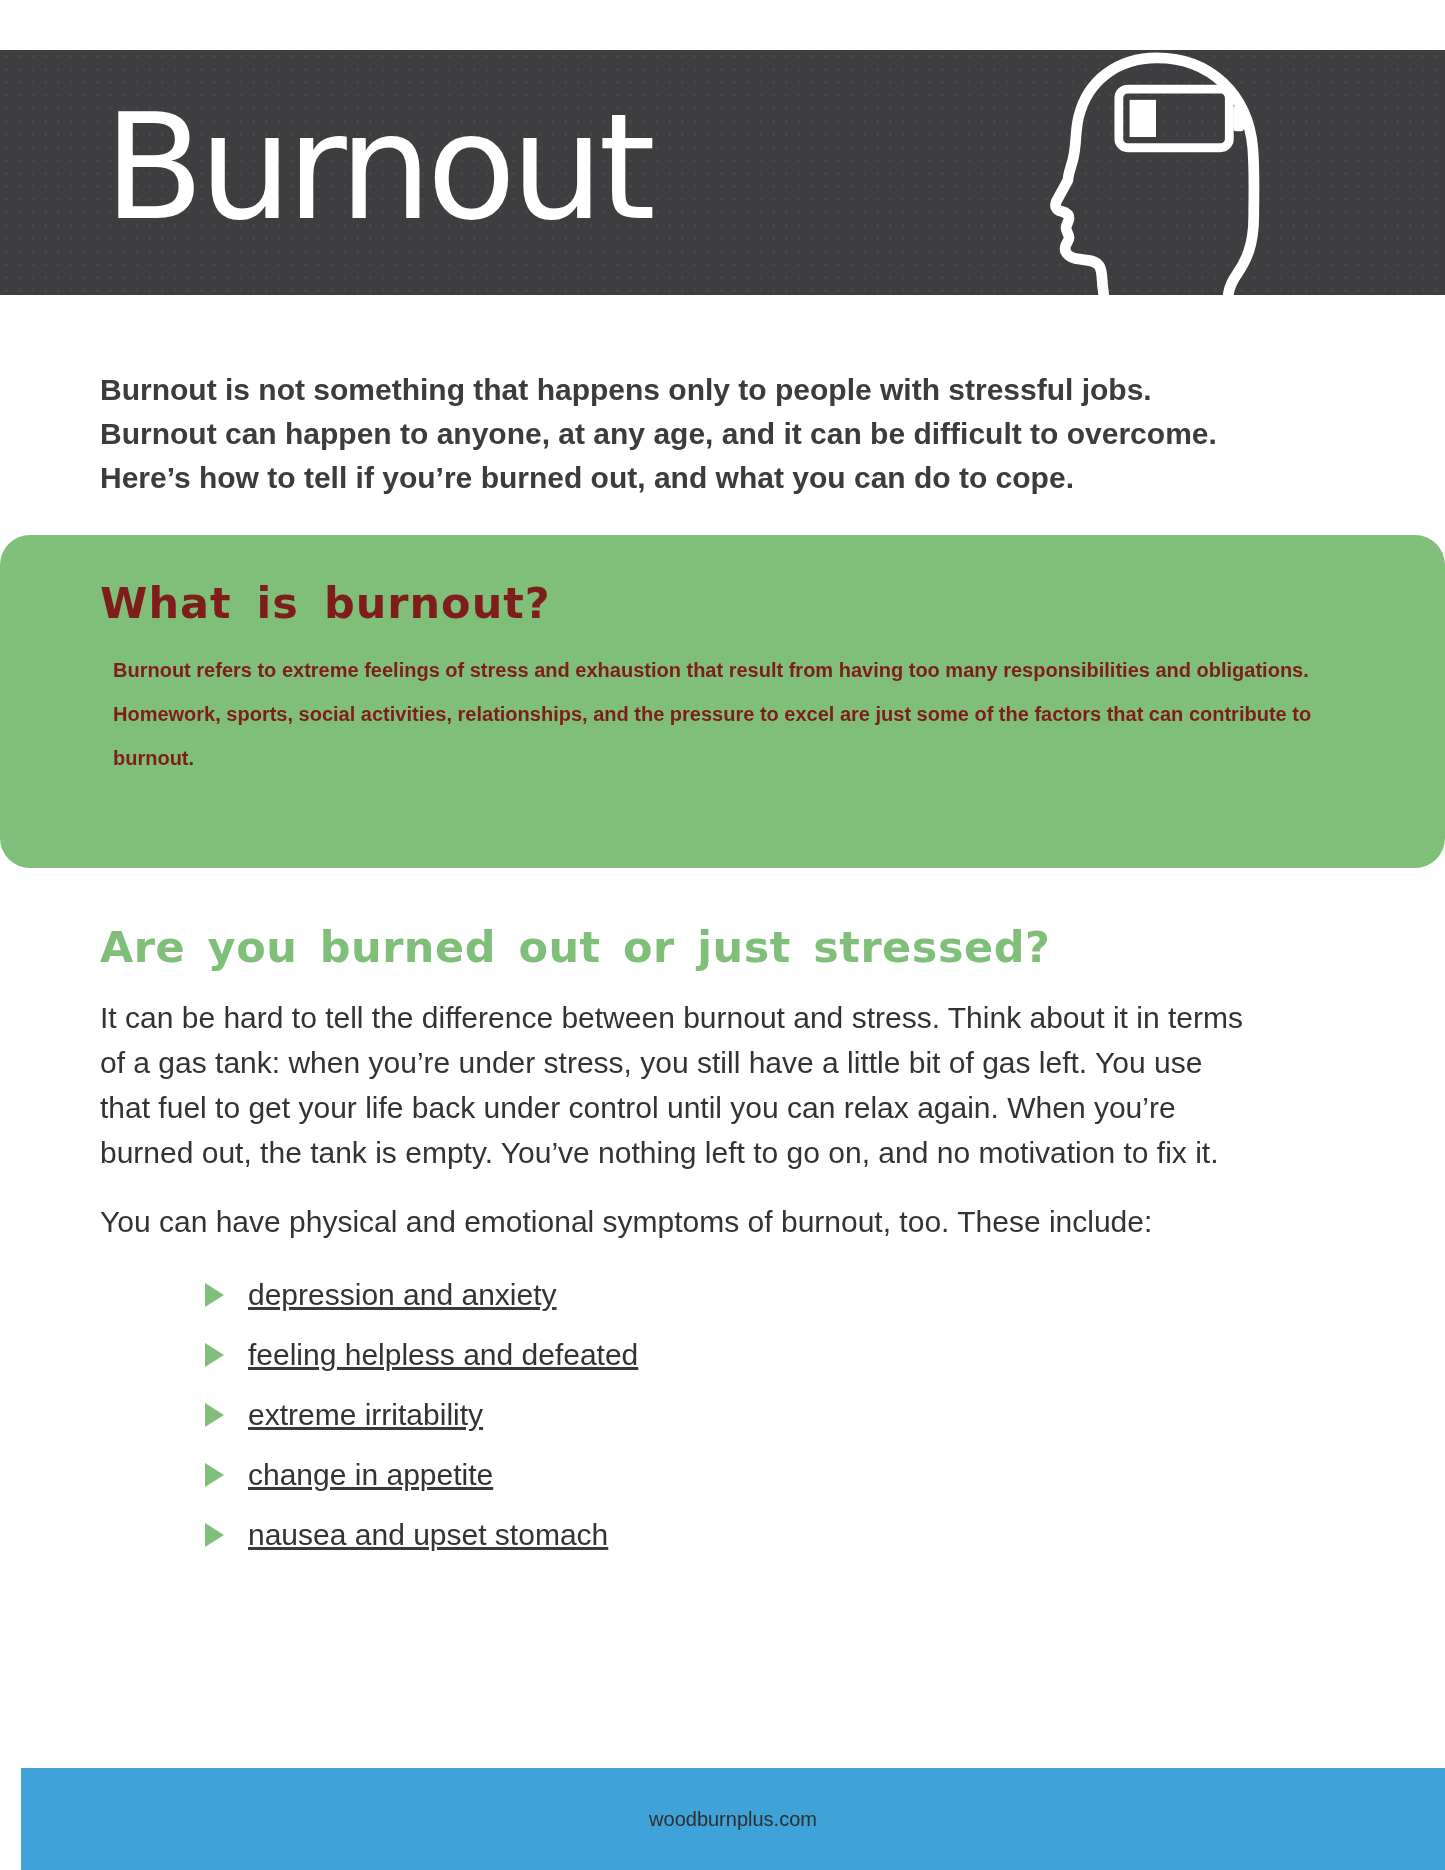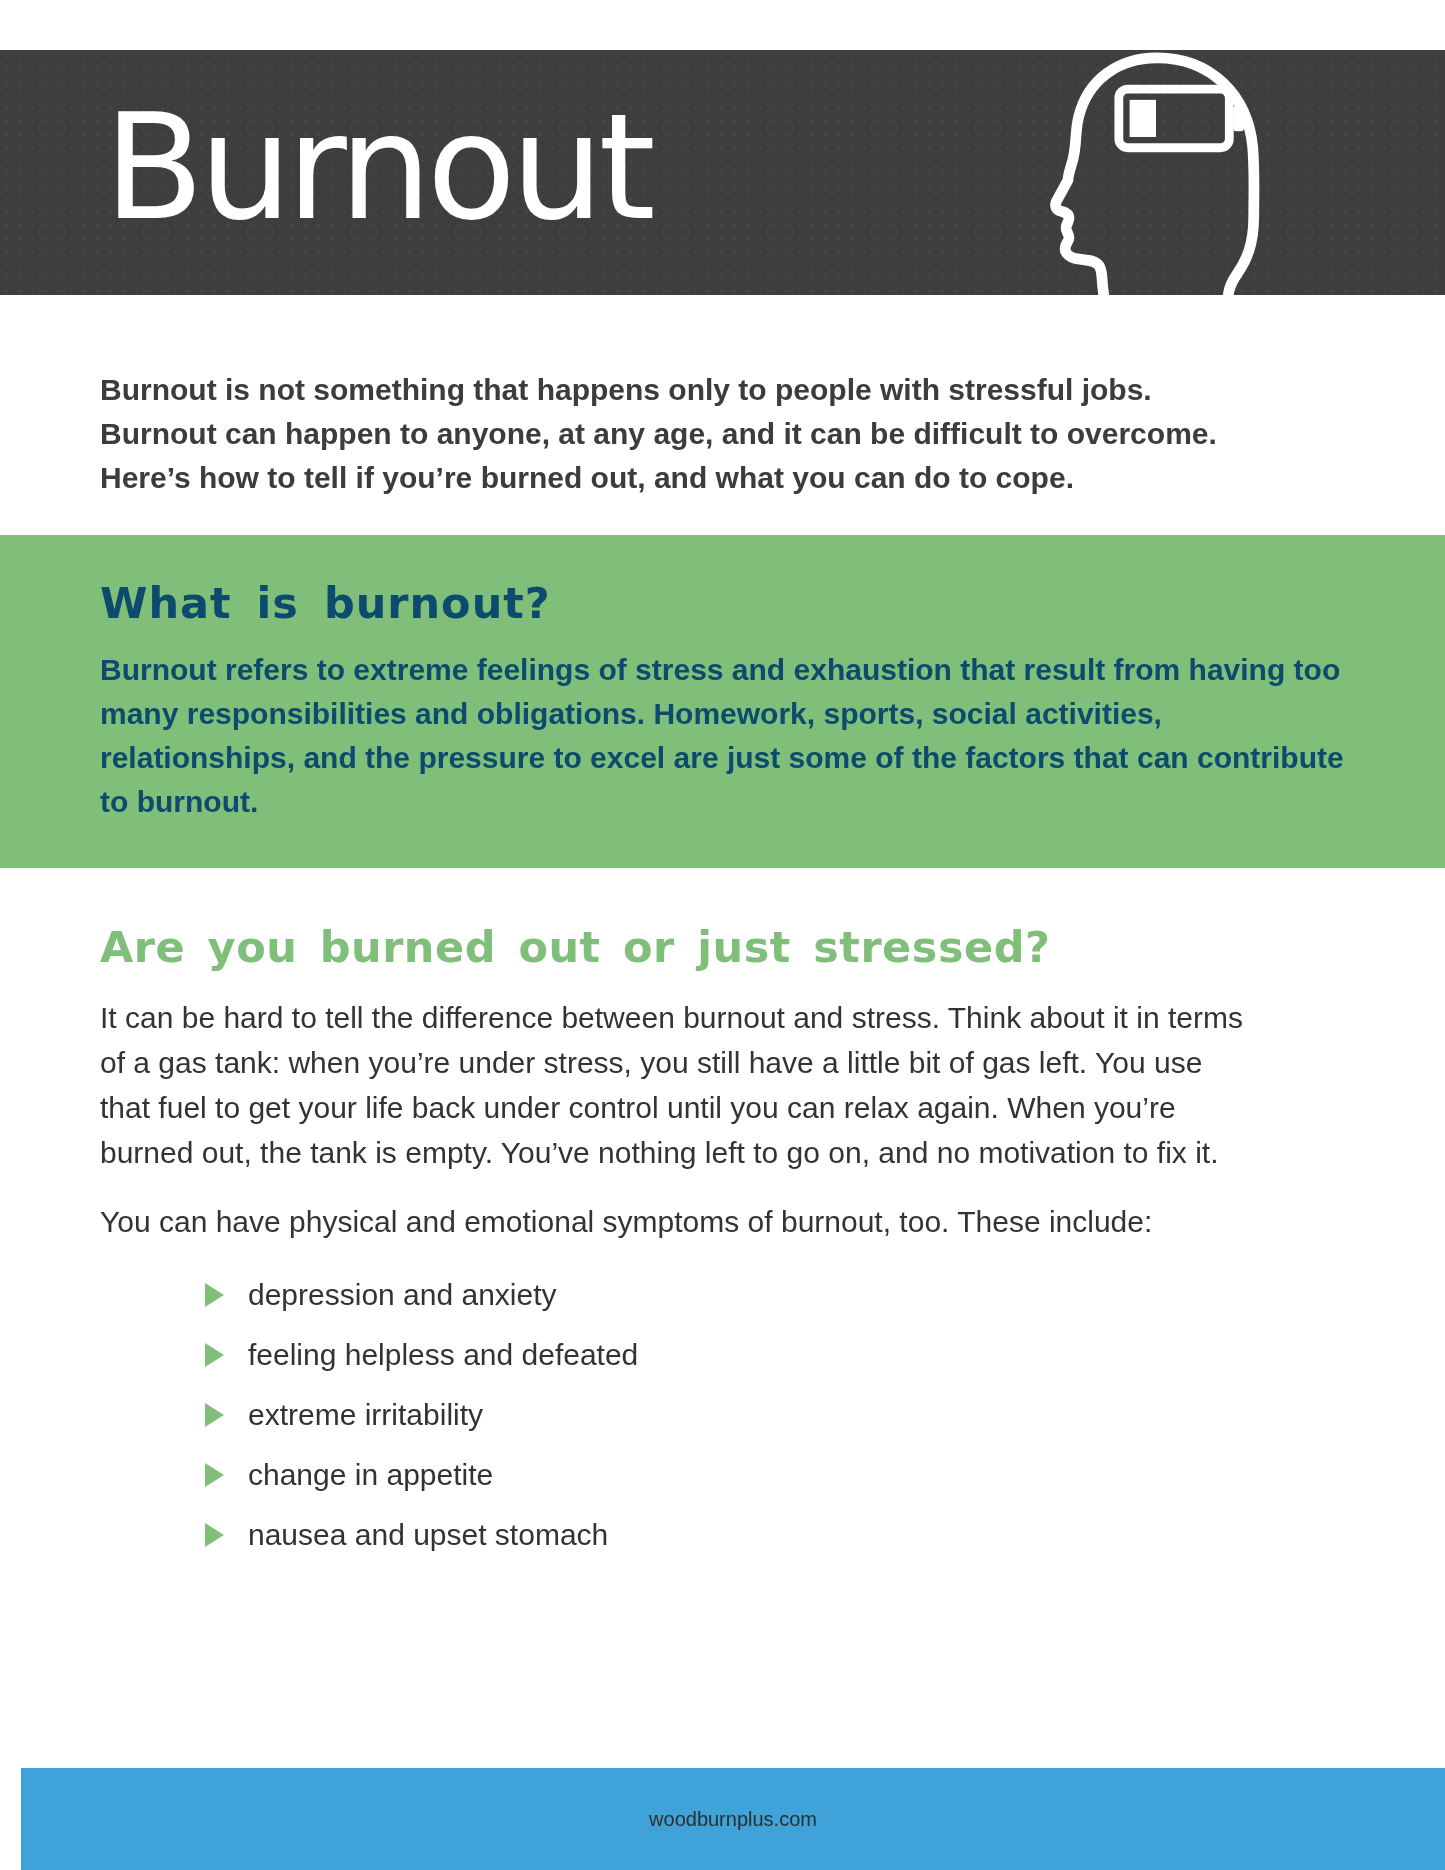--- a/index.html
+++ b/index.html
@@ -40,35 +40,36 @@
     font-weight:bold;
     font-size:30px;line-height:44px;
     color:#3c3c3c;
   }
   
   .green-band{
     position:absolute;top:535px;left:0;right:0;height:333px;
     background:#80bf79;
     box-sizing:border-box;
     padding:44px 100px 0 100px;
-    color:#0c4a6e;
+    color:#7f1d1d;
+    border-radius:30px;
   }
   .band-heading{
     margin:0;
     font-family:"DejaVu Sans",sans-serif;
     font-weight:bold;
     font-size:43px;
     letter-spacing:1px;
     word-spacing:9px;
     line-height:1.15;
   }
   .band-body{
-    margin:20px 0 0 0;
+    margin:20px 0 0 13px;
     font-weight:bold;
-    font-size:30px;line-height:44px;
+    font-size:20px;line-height:44px;
   }
   
   .stressed{
     position:absolute;top:924px;left:100px;width:1155px;
   }
   .section-heading{
     margin:0;
     font-family:"DejaVu Sans",sans-serif;
     font-weight:bold;
     font-size:43px;
@@ -77,21 +78,21 @@
     color:#80bf79;
     line-height:1.1;
   }
   .body-para{
     margin:24px 0 0 0;
     font-size:30px;line-height:45px;
     color:#333333;
   }
   .symptom-list{
     list-style:none;
-    margin:34px 0 0 0;padding:0;
+    margin:34px 0 0 0;padding:0;text-decoration:underline;
   }
   .symptom-item{
     display:flex;align-items:center;
     margin:0 0 26px 105px;
     font-size:30px;line-height:34px;
     color:#333333;
   }
   .tri-bullet{
     display:inline-block;
     width:0;height:0;

